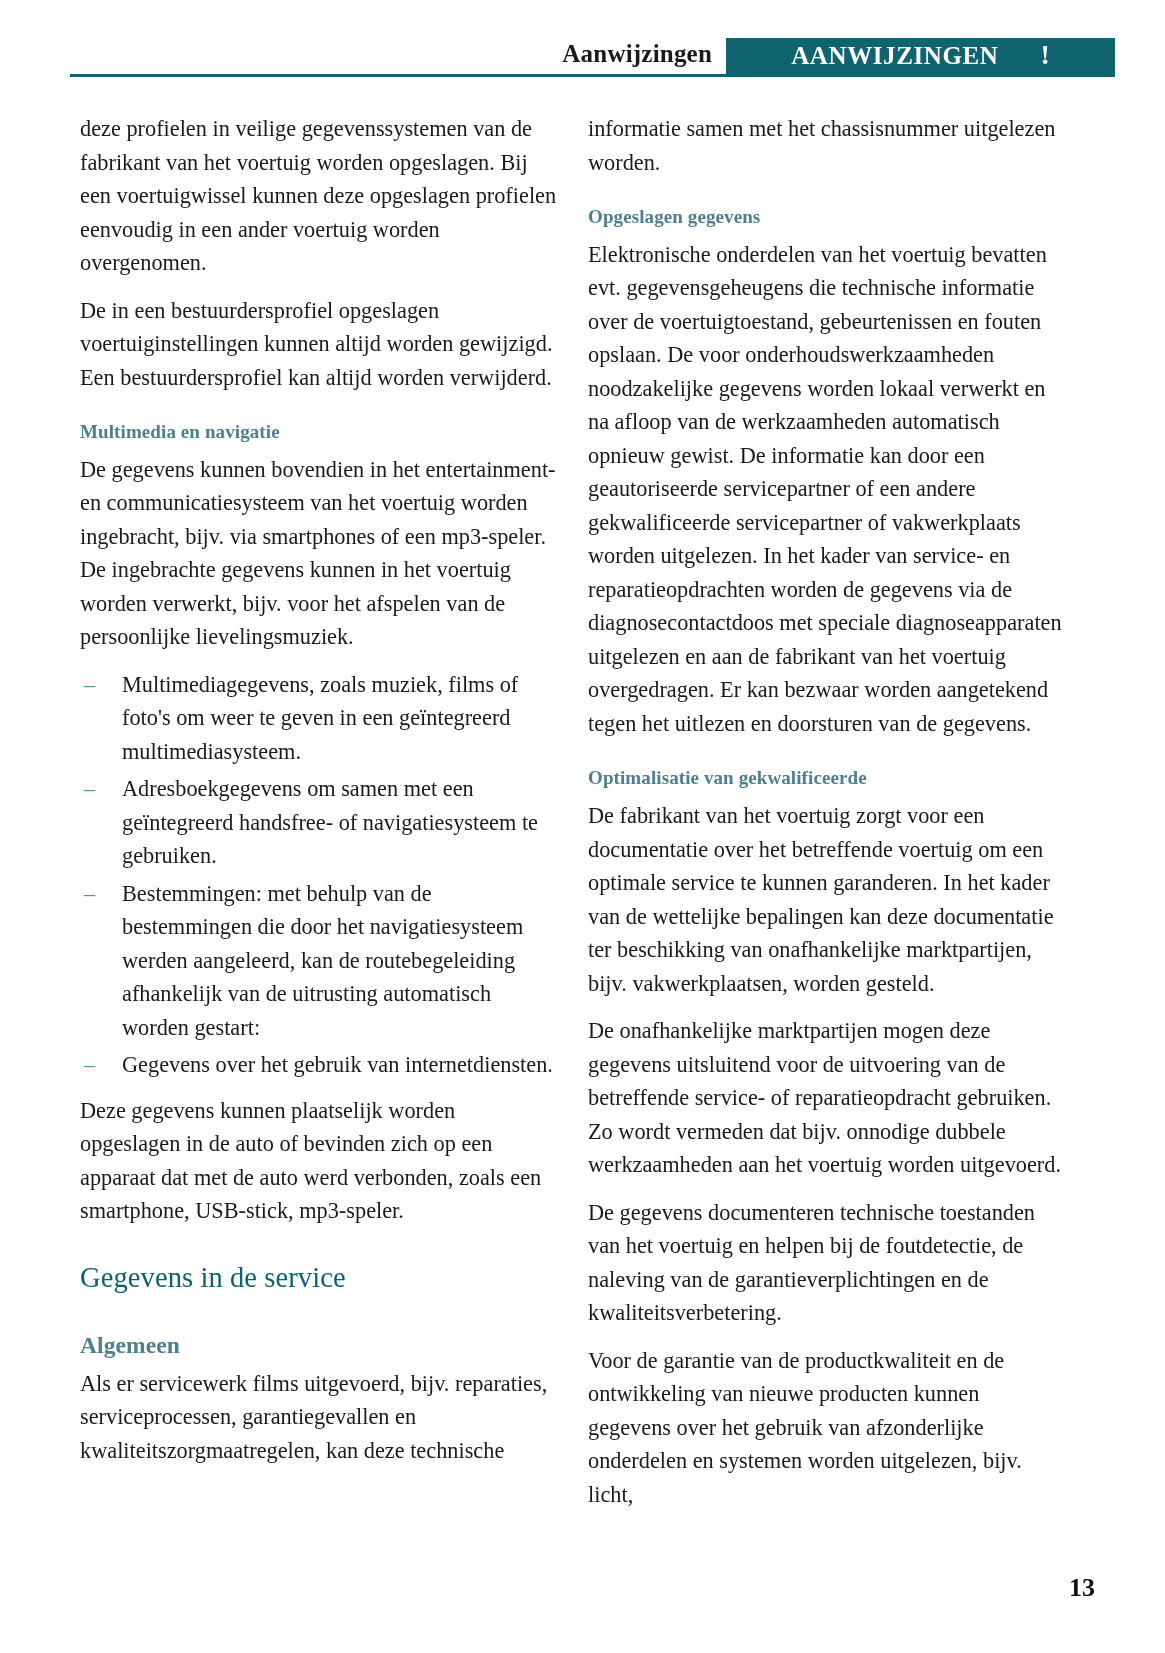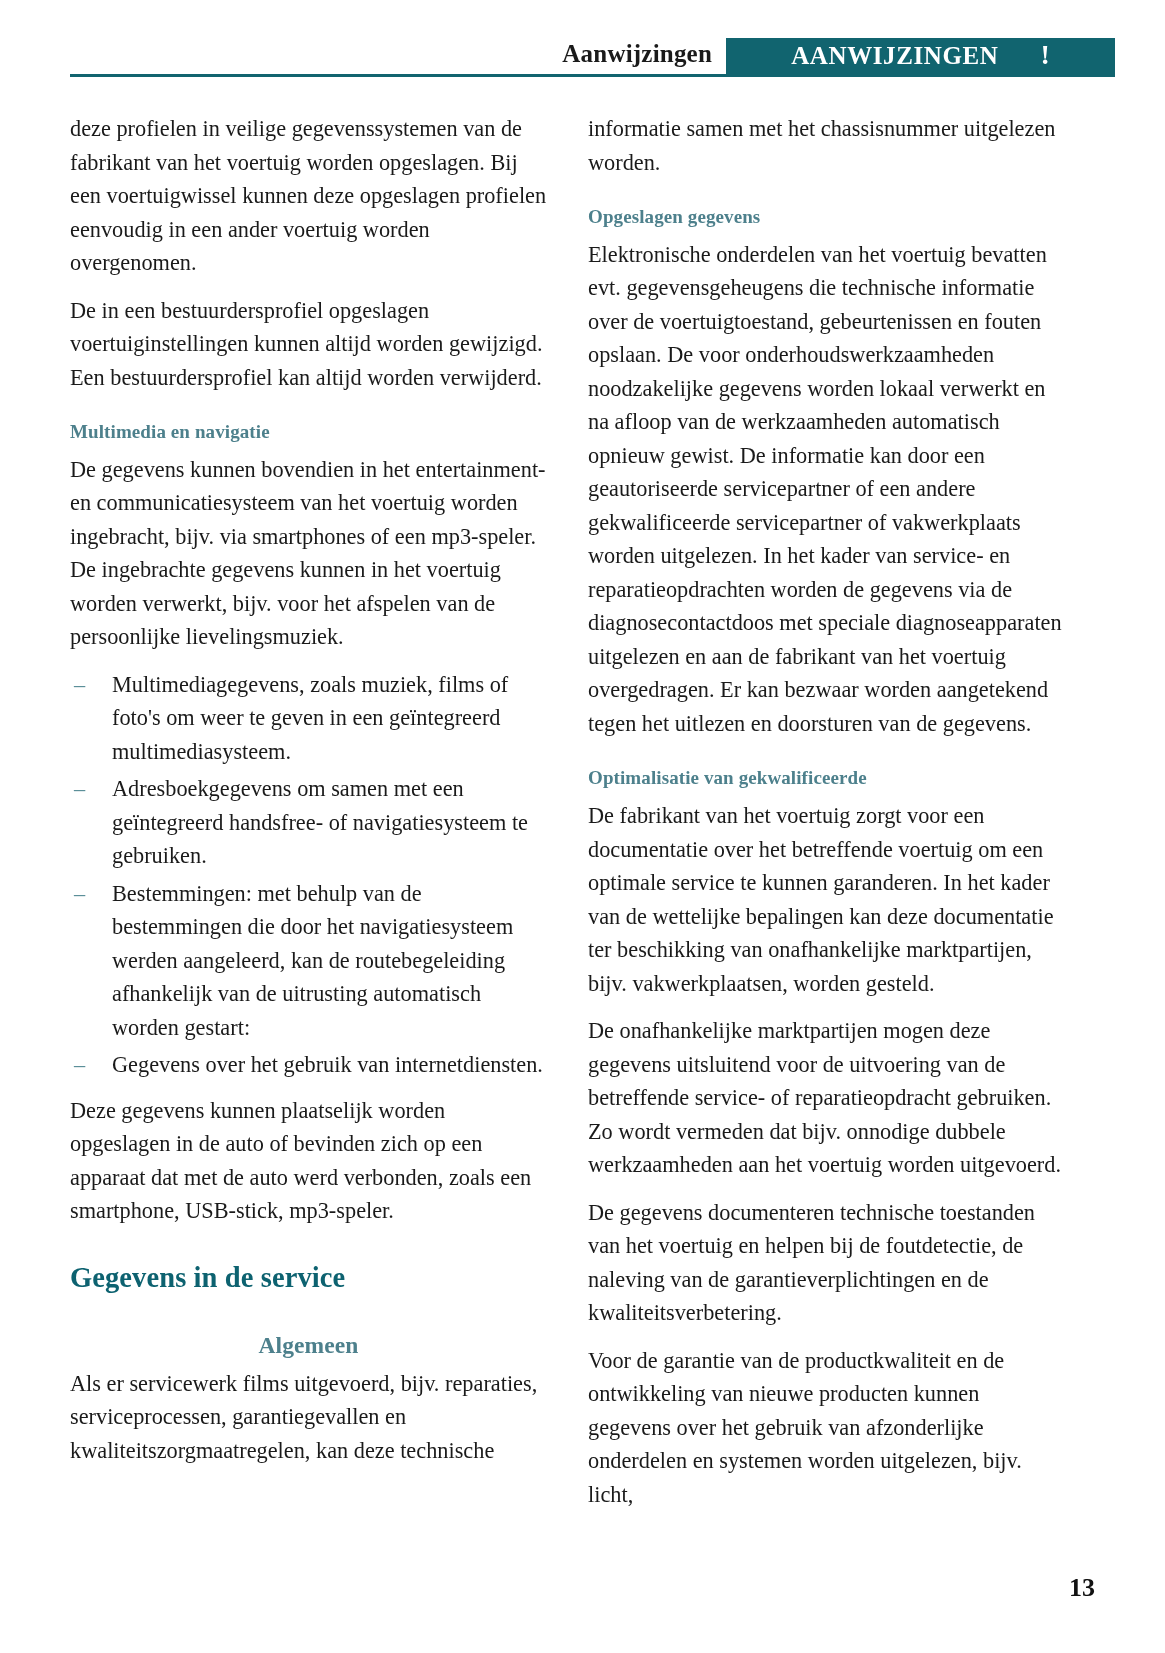--- a/index.html
+++ b/index.html
@@ -79,56 +79,55 @@
     position: absolute;
     top: 112px;
     left: 0;
     width: 1165px;
   }
   .col {
     position: absolute;
     top: 0;
     width: 477px;
   }
-  .col-left  { left: 70px; }
+  .col-left  { left: 80px; }
   .col-right { left: 588px; }
 
   p.body {
     margin: 0 0 14px 0;
     font-size: 22.3px;
     line-height: 33.5px;
     text-align: left;
     hyphens: manual;
     color: #1a1a1a;
   }
 
   h1.chapter-heading {
     margin: 34px 0 36px 0;
     font-size: 28.5px;
-    font-weight: bold;
+    font-weight: normal;
     color: #0d6270;
     letter-spacing: 0.1px;
     line-height: 1.15;
   }
   h2.section-heading {
     margin: 27px 0 9px 0;
     font-size: 19px;
     font-weight: bold;
     color: #4d808c;
     letter-spacing: 0.1px;
     line-height: 1.2;
   }
   h3.sub-heading {
     margin: 22px 0 8px 0;
     font-size: 23.5px;
     font-weight: bold;
     color: #4d808c;
     letter-spacing: 0.1px;
     line-height: 1.2;
-    text-align: center;
   }
 
   ul.dash-list {
     list-style: none;
     margin: 0 0 12px 0;
     padding: 0;
   }
   ul.dash-list > li {
     position: relative;
     padding-left: 42px;

